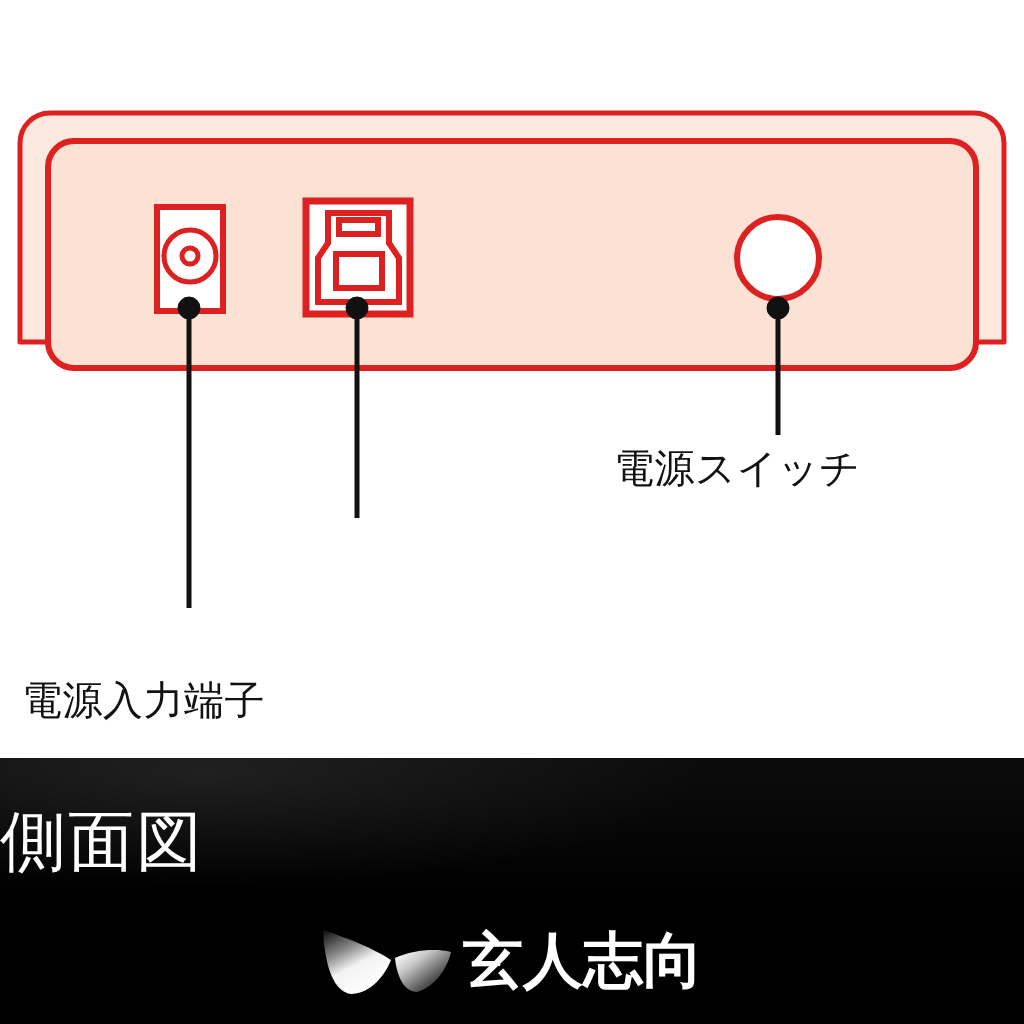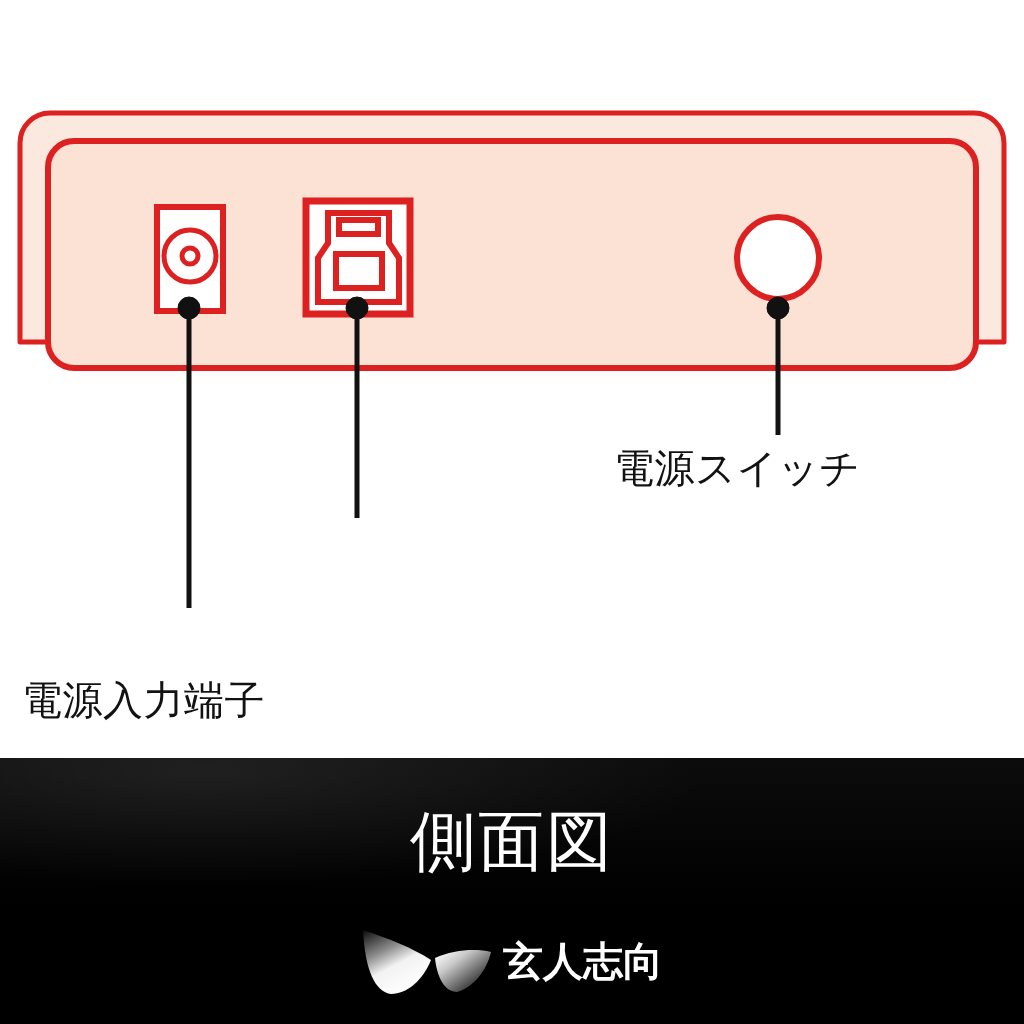--- a/index.html
+++ b/index.html
@@ -65,21 +65,20 @@
       radial-gradient(ellipse 70% 60% at 20% 6%, rgba(255,255,255,0.085), rgba(255,255,255,0) 70%),
       linear-gradient(180deg, #0c0c0c 0%, #000000 55%, #000000 100%);
     overflow: hidden;
   }
 
   #banner-title {
     position: absolute;
     left: 0;
     top: 50px;
     width: 1024px;
-    text-align: center;
     color: #ffffff;
     font-size: 66px;
     line-height: 1;
     font-family: "Liberation Sans", "DejaVu Sans", sans-serif;
     letter-spacing: 2px;
   }
 
   #brand-lockup {
     position: absolute;
     left: 0;
@@ -92,21 +91,21 @@
     gap: 10px;
   }
 
   #brand-mark {
     display: block;
     flex: 0 0 auto;
   }
 
   #brand-name {
     color: #ffffff;
-    font-size: 40px;
+    font-size: 60px;
     line-height: 1;
     font-weight: bold;
     font-family: "Liberation Sans", "DejaVu Sans", sans-serif;
     letter-spacing: 0px;
     white-space: nowrap;
   }
 </style>
 </head>
 <body>
 

